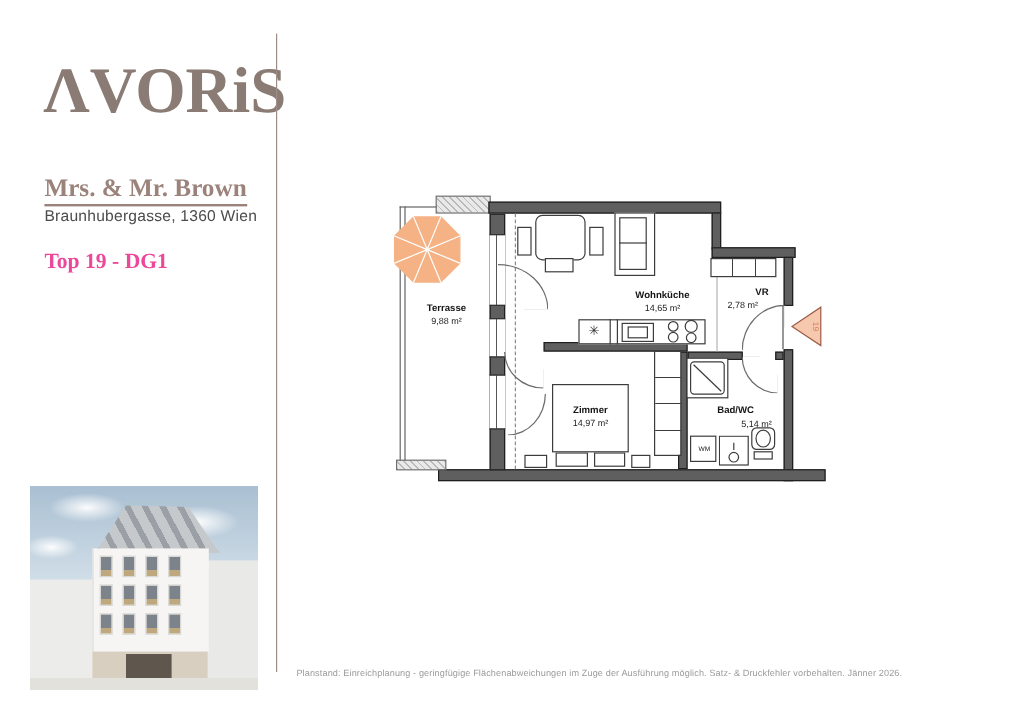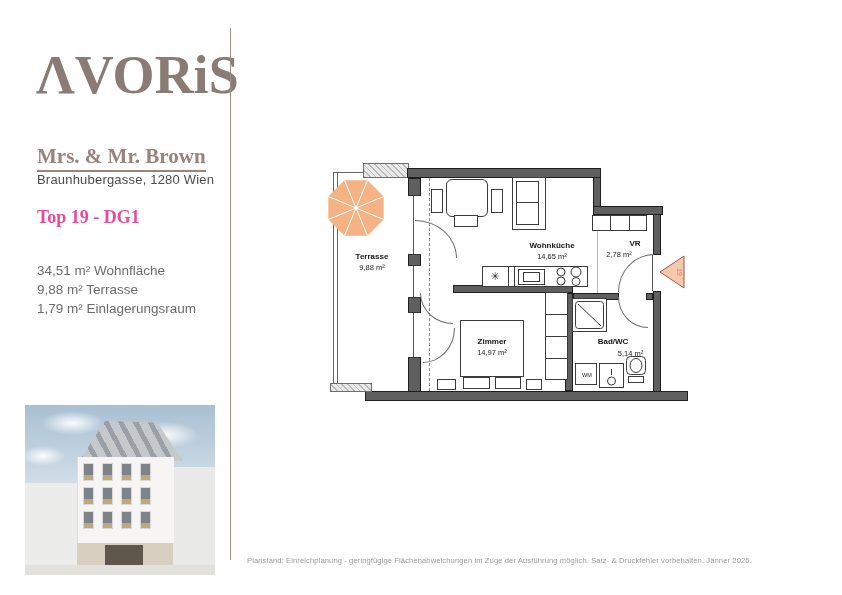--- a/index.html
+++ b/index.html
@@ -1,17 +1,17 @@
 <!DOCTYPE html>
 <html><head>
 <meta charset="utf-8">
 <style>
   html,body{margin:0;padding:0;background:#fff;}
   #page{position:relative;width:760px;height:595px;background:#fff;overflow:hidden;
-        font-family:"Liberation Sans",sans-serif;}
+        font-family:"Liberation Sans",sans-serif;text-align:right;}
   .abs{position:absolute;}
   
   .w{position:absolute;background:#5f5f5f;border:1px solid #1f1f1f;box-sizing:border-box;}
   .hatch{position:absolute;background:repeating-linear-gradient(45deg,#b9b9b9 0 1px,#e9e9e9 1px 4px);
          border:1px solid #6e6e6e;box-sizing:border-box;}
   .f{position:absolute;background:#fff;border:1px solid #3c3c3c;box-sizing:border-box;}
   .arc{position:absolute;box-sizing:border-box;border:0 solid #6a6a6a;}
   .gap{position:absolute;background:linear-gradient(90deg,#fff 0 5px,#555 5px 6px,#fff 6px);
        border-top:1px solid #333;border-bottom:1px solid #333;box-sizing:border-box;}
   .rname{position:absolute;transform:translateX(-50%);font-size:8px;font-weight:bold;color:#151515;
@@ -41,27 +41,22 @@
       border:1px solid #d8d8d4;box-sizing:border-box;}
   .wm-label{position:absolute;font-size:5.5px;color:#222;transform:translate(-50%,-50%);}
 </style>
 </head>
 <body>
 
 <div id="page">
 
   <div class="logo">ΛVORiS</div>
   <div class="cname">Mrs. &amp; Mr. Brown</div>
-  <div class="caddr">Braunhubergasse, 1280 Wien</div>
+  <div class="caddr">Braunhubergasse, 1360 Wien</div>
   <div class="cunit">Top 19 - DG1</div>
-  <div class="areas">
-    <div>34,51 m² Wohnfläche</div>
-    <div>9,88 m² Terrasse</div>
-    <div>1,79 m² Einlagerungsraum</div>
-  </div>
   <div class="vline"></div>
 
   <div class="photo">
     <div class="cloud" style="left:5px;top:2px;width:85px;height:32px;"></div>
     <div class="cloud" style="left:95px;top:12px;width:90px;height:36px;"></div>
     <div class="cloud" style="left:-12px;top:38px;width:60px;height:26px;"></div>
     <div class="abs" style="left:-5px;top:78px;width:60px;height:92px;background:#ececea;"></div>
     <div class="abs" style="left:145px;top:62px;width:50px;height:108px;background:#e9e9e7;"></div>
     <div class="abs" style="left:40px;top:16px;width:118px;height:40px;
          clip-path:polygon(12% 100%,34% 0,78% 4%,100% 100%);

